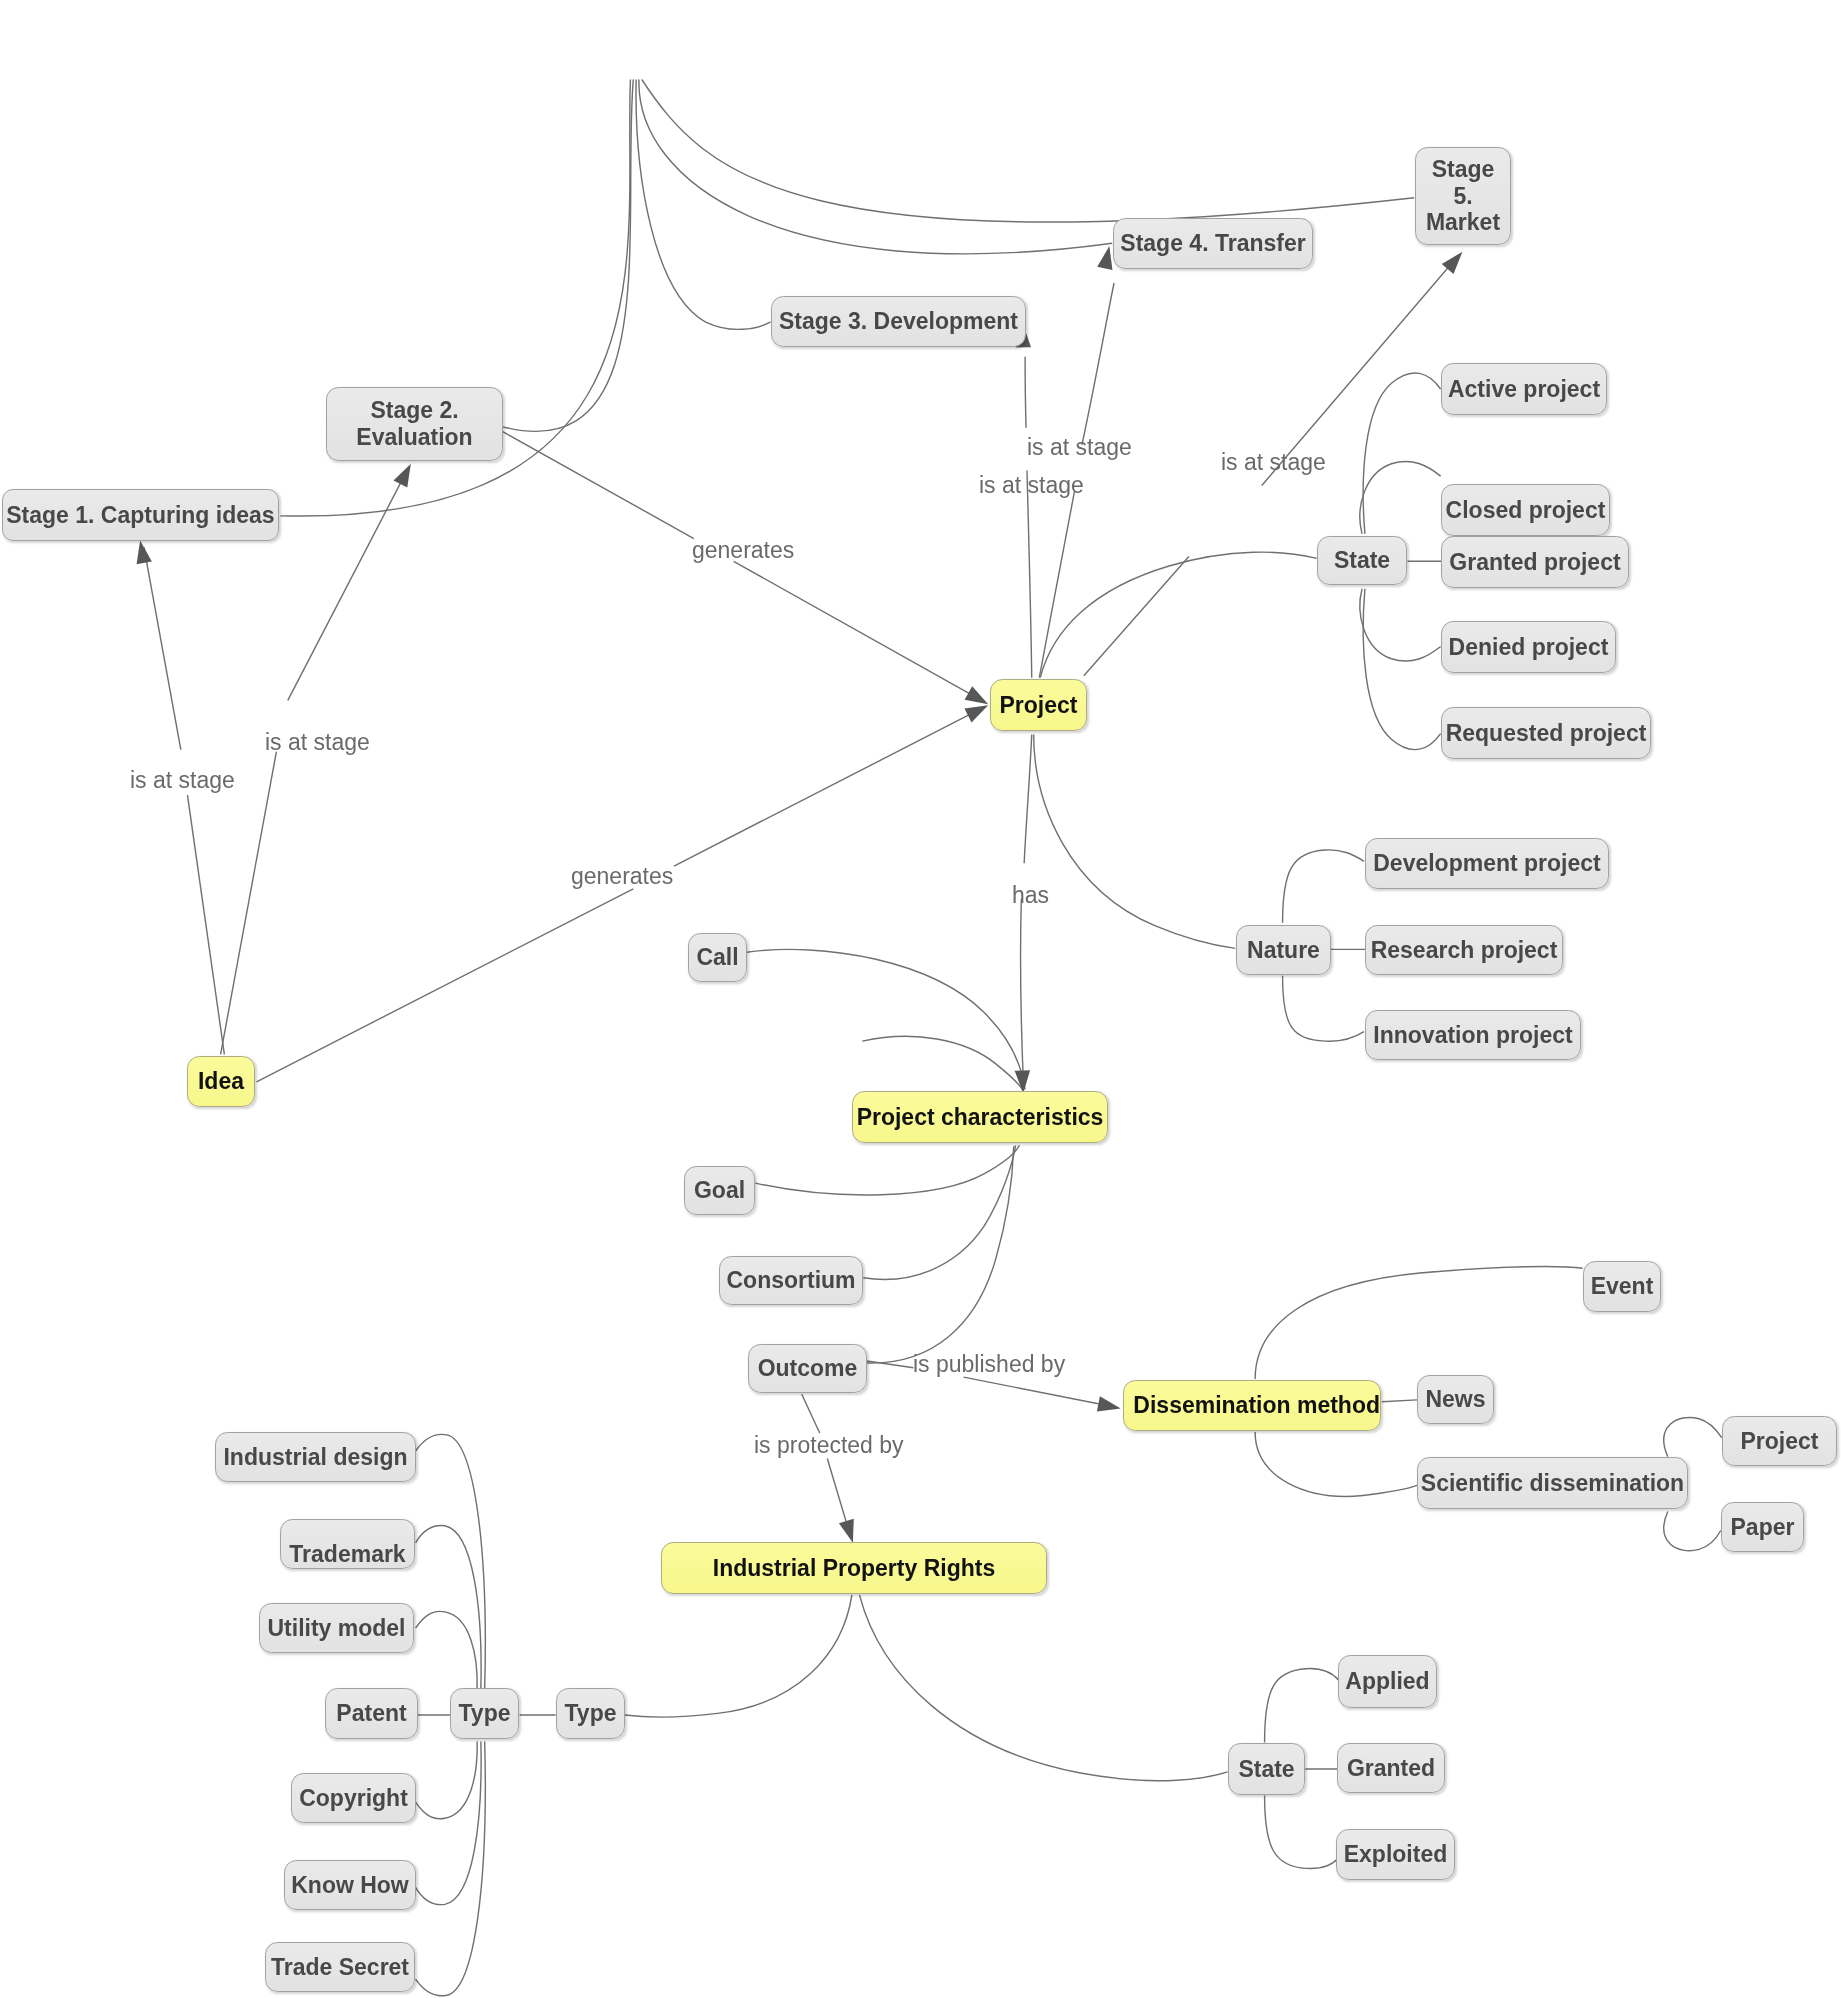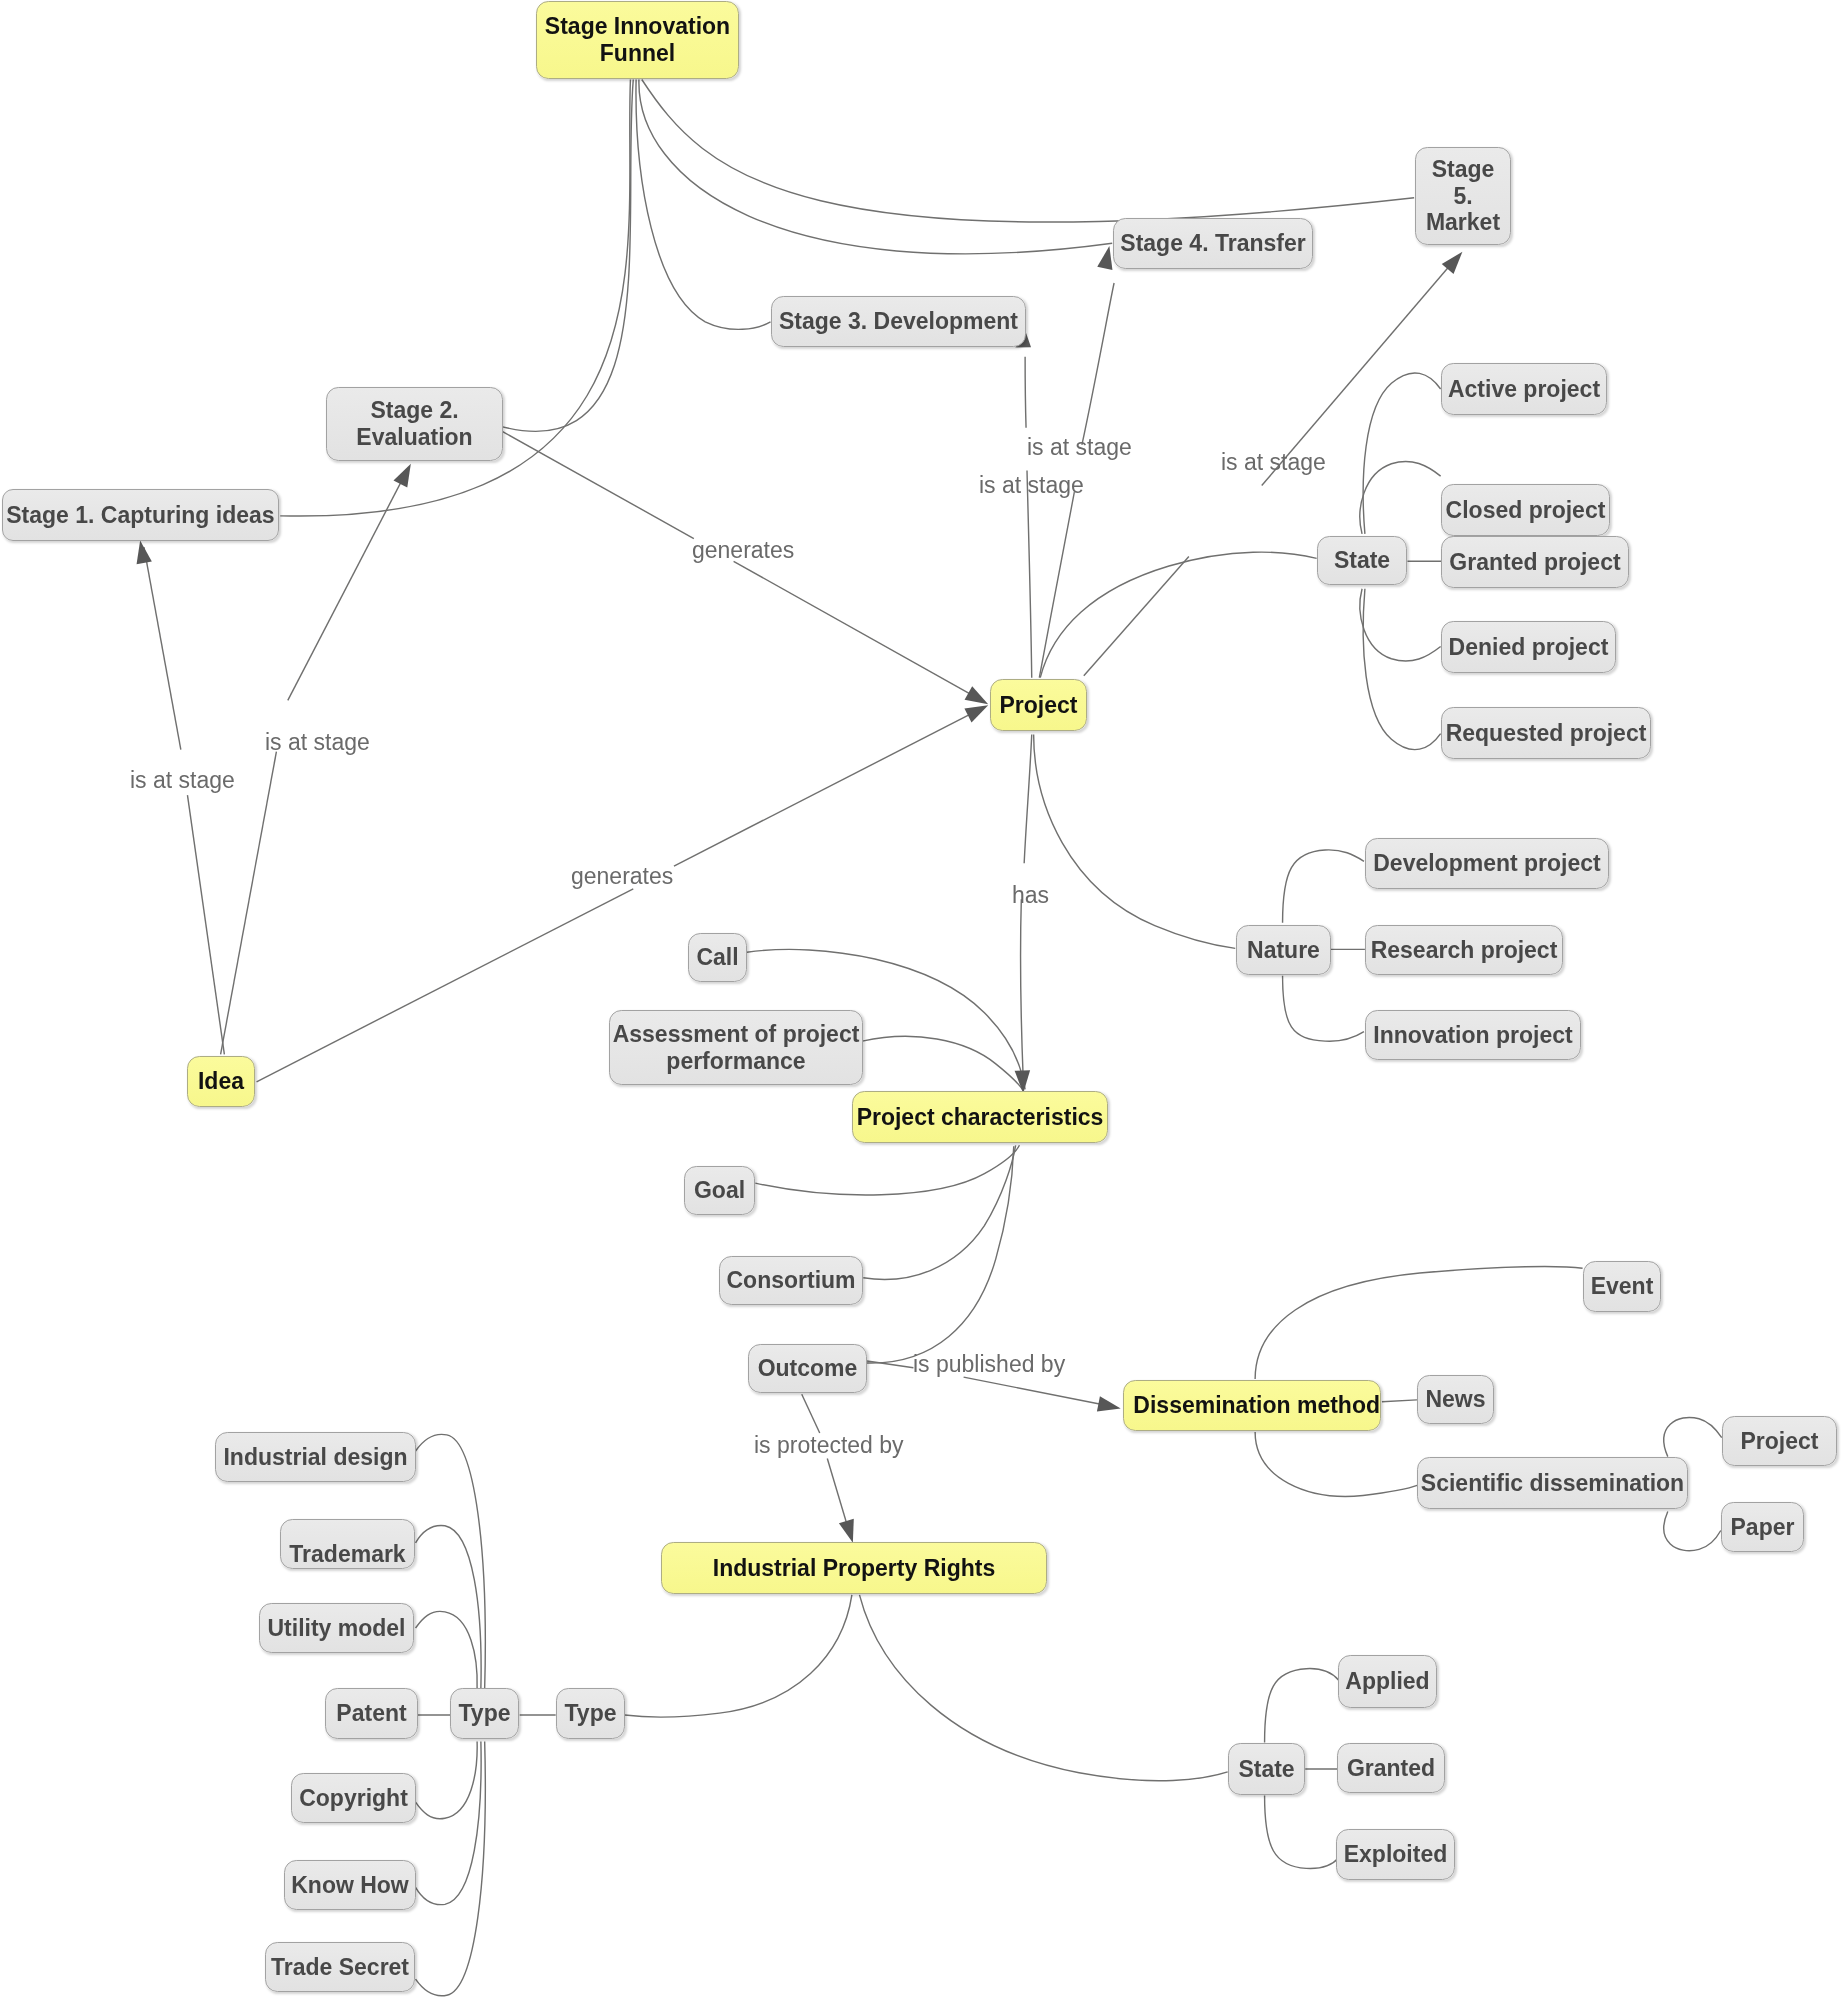--- a/index.html
+++ b/index.html
@@ -85,23 +85,20 @@
       <polygon class="ah" points="0,0 -8.2,-24 8.2,-24" transform="translate(148,571) rotate(-190.3284140721832)"></polygon>
       <polygon class="ah" points="0,0 -8.2,-24 8.2,-24" transform="translate(434,490) rotate(-152.592392622545)"></polygon>
       <polygon class="ah" points="0,0 -8.2,-24 8.2,-24" transform="translate(1044,745) rotate(-117.12824966960986)"></polygon>
       <polygon class="ah" points="0,0 -8.2,-24 8.2,-24" transform="translate(1081,343) rotate(-180.11268317991653)"></polygon>
       <polygon class="ah" points="0,0 -8.2,-24 8.2,-24" transform="translate(1172,260) rotate(-168.5434309537235)"></polygon>
       <polygon class="ah" points="0,0 -8.2,-24 8.2,-24" transform="translate(1545,266) rotate(-139.47707474027027)"></polygon>
       <polygon class="ah" points="0,0 -8.2,-24 8.2,-24" transform="translate(1081,1155) rotate(-2.1690869799483607)"></polygon>
       <polygon class="ah" points="0,0 -8.2,-24 8.2,-24" transform="translate(1184,1488) rotate(-78.8305102171009)"></polygon>
       <polygon class="ah" points="0,0 -8.2,-24 8.2,-24" transform="translate(901,1630) rotate(-16.630987552772282)"></polygon>
     </svg>
-<div class="node hl" style="left: 536px; top: 0.9px; width: 203px; height: 78px; border-radius: 12.3px;">
-      <span><span>Stage Innovation</span><br><span>Funnel</span></span>
-    </div>
     <div class="node" style="left: 1.9px; top: 489px; width: 277px; height: 52px; border-radius: 11px;">
       <span>Stage 1. Capturing ideas</span>
     </div>
     <div class="node" style="left: 326px; top: 387px; width: 177px; height: 74px; border-radius: 12.3px;">
       <span><span>Stage 2.</span><br><span>Evaluation</span></span>
     </div>
     <div class="node" style="left: 771px; top: 296px; width: 255px; height: 51px; border-radius: 12.3px;">
       <span>Stage 3. Development</span>
     </div>
     <div class="node" style="left: 1113px; top: 218px; width: 200px; height: 51px; border-radius: 12.3px;">
@@ -141,23 +138,20 @@
       <span>Development project</span>
     </div>
     <div class="node" style="left: 1365px; top: 925px; width: 198px; height: 50px; border-radius: 12.3px;">
       <span>Research project</span>
     </div>
     <div class="node" style="left: 1365px; top: 1010px; width: 216px; height: 50px; border-radius: 12.3px;">
       <span>Innovation project</span>
     </div>
     <div class="node" style="left: 688px; top: 933px; width: 59px; height: 49px; border-radius: 12.3px;">
       <span>Call</span>
-    </div>
-    <div class="node" style="left: 609px; top: 1010px; width: 254px; height: 75px; border-radius: 12.3px;">
-      <span><span>Assessment of project</span><br><span>performance</span></span>
     </div>
     <div class="node hl" style="left: 852px; top: 1091px; width: 256px; height: 52px; border-radius: 12.3px; align-items: center;">
       <span>Project characteristics</span>
     </div>
     <div class="node" style="left: 684px; top: 1166px; width: 71px; height: 49px; border-radius: 12.3px;">
       <span>Goal</span>
     </div>
     <div class="node" style="left: 719px; top: 1256px; width: 144px; height: 49px; border-radius: 12.3px;">
       <span>Consortium</span>
     </div>

